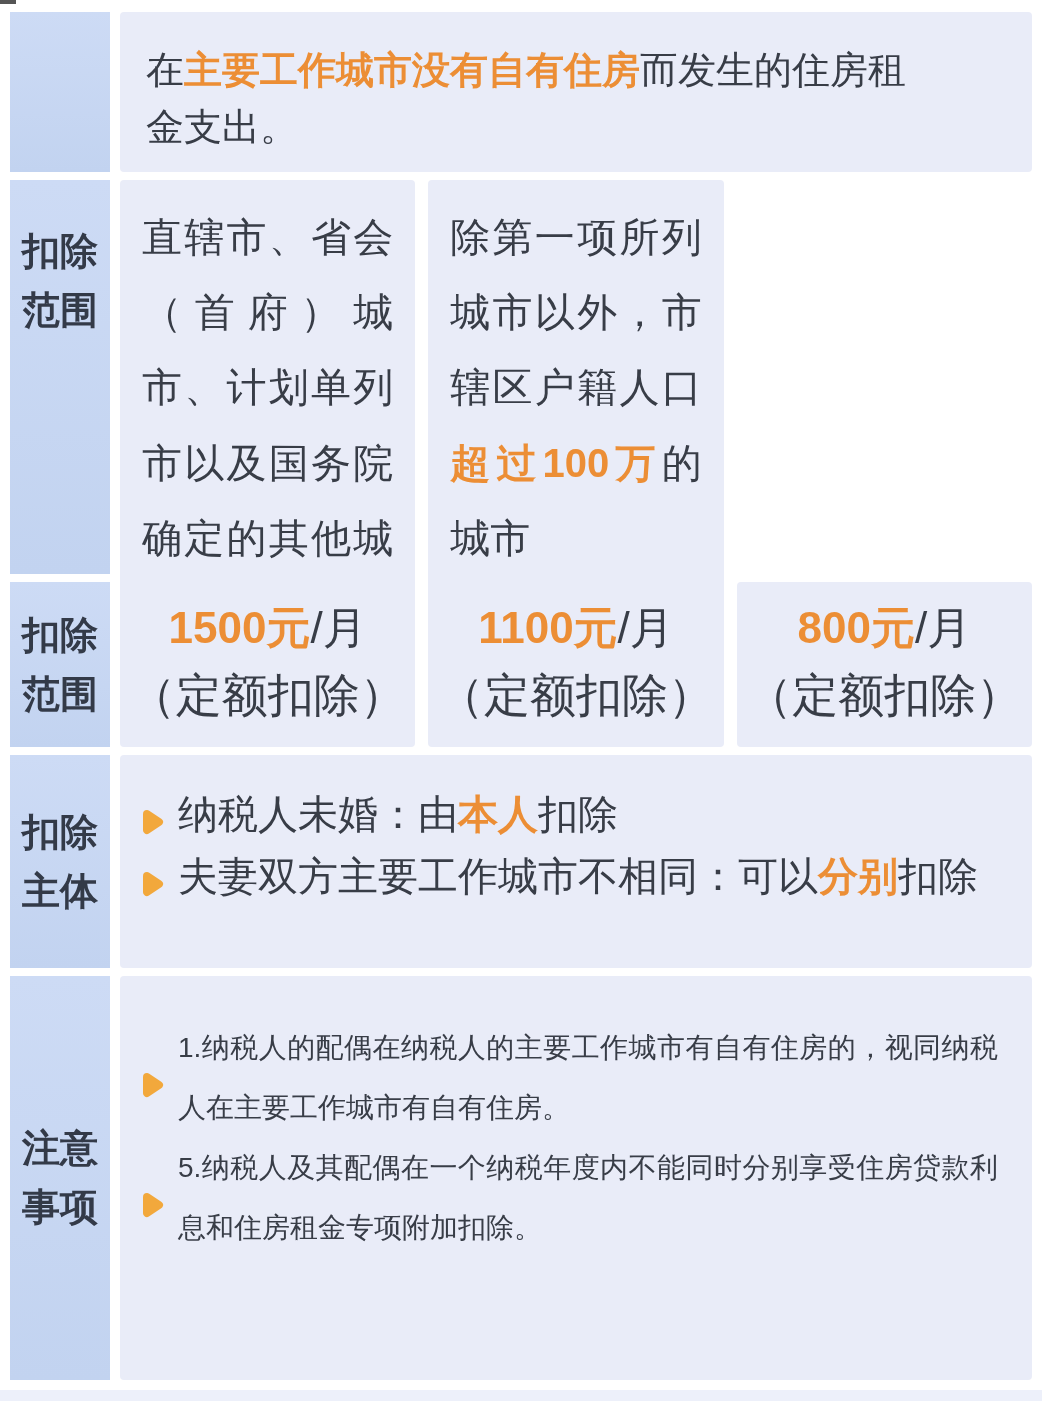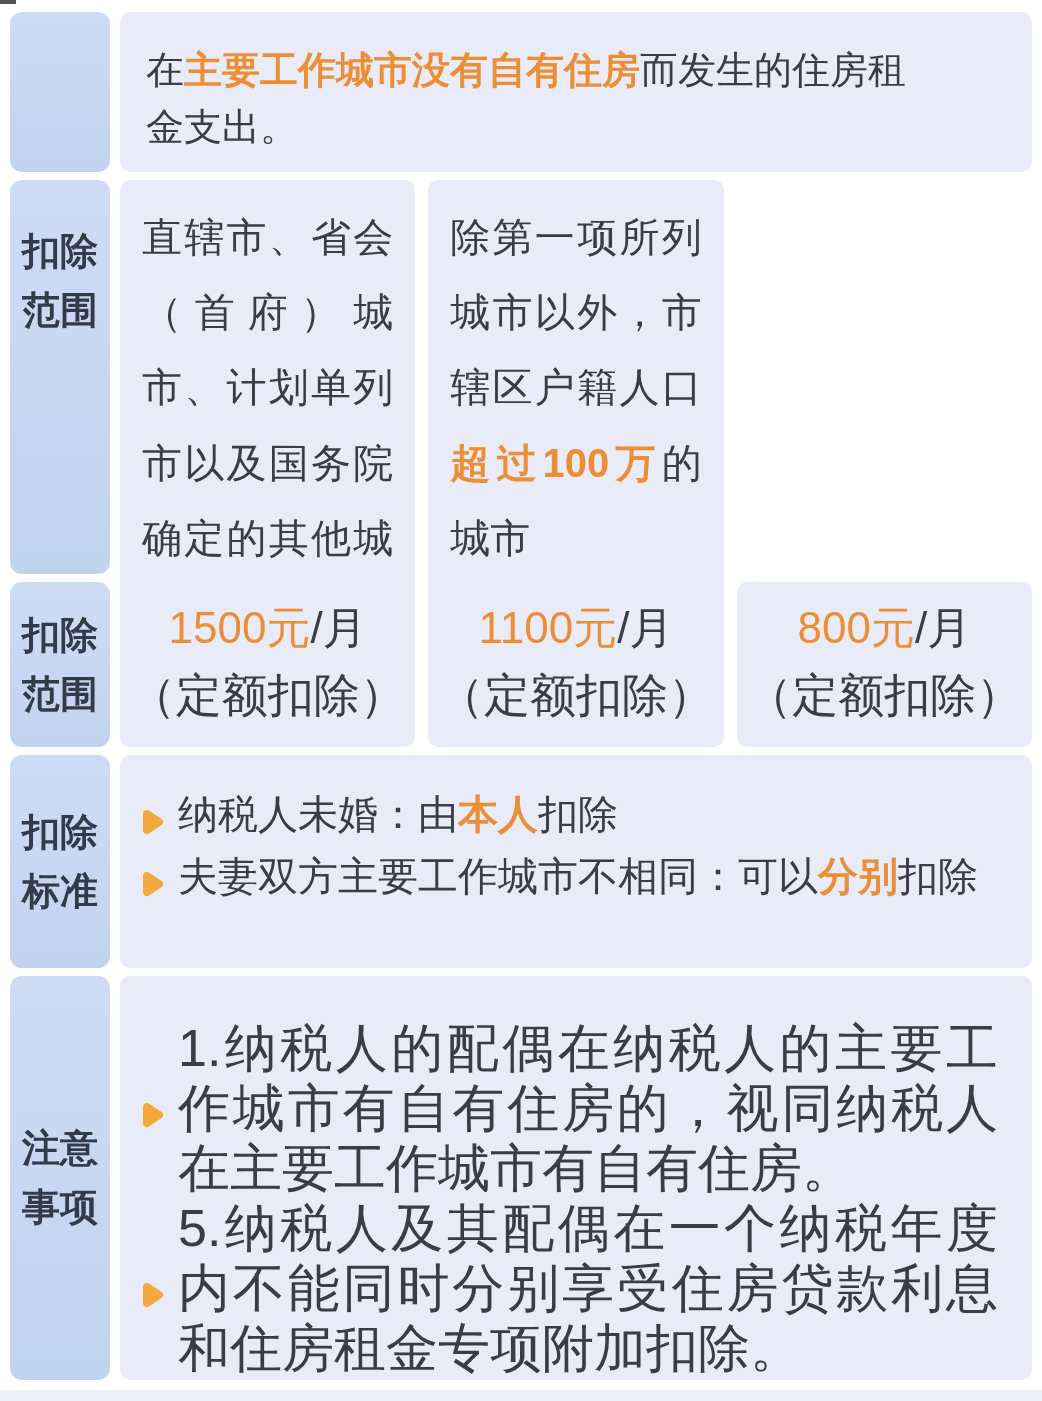--- a/index.html
+++ b/index.html
@@ -21,55 +21,55 @@
   .edge-artifact{position:absolute;left:0;top:0;width:16px;height:4px;background:#2b2b2b;opacity:.8;}
   .grid{
     position:absolute;left:10px;top:12px;
     display:grid;
     grid-template-columns:100px 912px;
     grid-template-rows:160px 394px 165px 213px 404px;
     row-gap:8px;column-gap:10px;
   }
   .hcell{
     background:linear-gradient(180deg,var(--header-bg-top),var(--header-bg-bottom));
-    border-radius:12px;
+    border-radius:0;
     color:var(--header-text);
     font-size:38px;font-weight:700;line-height:1.55;
     display:flex;flex-direction:column;align-items:center;
     text-align:center;
     padding:0 10px;
   }
   .hcell.v-center{justify-content:center;}
   .hcell.v-top{padding-top:42px;}
-  .ccell{background:var(--cell-bg);border-radius:10px;}
+  .ccell{background:var(--cell-bg);border-radius:4px;}
   .hl{color:var(--accent-orange);font-weight:700;}
 
   
   .desc-cell{font-size:38px;line-height:1.5;padding:30px 100px 0 26px;}
 
   
   .tri-grid{display:grid;grid-template-columns:repeat(3,1fr);column-gap:13px;}
   .scope-cell{
     font-size:40px;line-height:1.88;
     padding:20px 22px 10px 22px;
     text-align:justify;text-justify:inter-character;
   }
   .std-cell{
     display:flex;flex-direction:column;justify-content:center;align-items:center;text-align:center;
   }
   .amount-line{font-size:44px;line-height:1.2;}
-  .amount{color:var(--accent-orange);font-weight:400;}
+  .amount{color:var(--accent-orange);font-weight:700;}
   .unit{color:var(--text-dark);font-weight:400;}
   .std-note{font-size:46px;margin-top:10px;}
 
   
   .subject-cell{padding:28px 24px 0 20px;font-size:40px;}
   .subject-cell .bullet-item{line-height:62px;}
   .subject-cell .marker{margin-top:15px;}
-  .notes-cell{padding:42px 34px 0 20px;font-size:52px;}
+  .notes-cell{padding:42px 34px 0 20px;font-size:28px;}
   .notes-cell .bullet-item{line-height:60px;}
   .notes-cell .marker{margin-top:14px;}
   .bullet-item{display:flex;align-items:center;}
   .marker{flex:0 0 26px;width:26px;height:32px;margin-right:12px;color:var(--bullet-orange);}
   .marker svg{display:block;}
   .bullet-text{flex:1;min-width:0;}
   .notes-cell .bullet-text{text-align:justify;text-justify:inter-character;}
 
   .bottom-band{position:absolute;left:0;bottom:0;width:1042px;height:11px;background:var(--bottom-band);}
 </style>
@@ -110,21 +110,21 @@
         <div class="amount-line"><span class="amount">1100元</span><span class="unit">/月</span></div>
         <div class="std-note">（定额扣除）</div>
       </div>
       <div class="ccell std-cell">
         <div class="amount-line"><span class="amount">800元</span><span class="unit">/月</span></div>
         <div class="std-note">（定额扣除）</div>
       </div>
     </div>
 
     <div class="hcell v-center">
-      <span>扣除标准</span>
+      <span>扣除主体</span>
     </div>
     <div class="ccell subject-cell">
       <div class="bullet-item">
         <span class="marker">
             <svg width="26" height="32" viewBox="0 0 26 32">
               <path d="M7 8 L19 16 L7 24 Z" fill="currentColor" stroke="currentColor" stroke-width="8" stroke-linejoin="round"></path>
             </svg>
           </span>
         <span class="bullet-text"><span>纳税人未婚：由</span><span class="hl">本人</span><span>扣除</span></span>
       </div>

